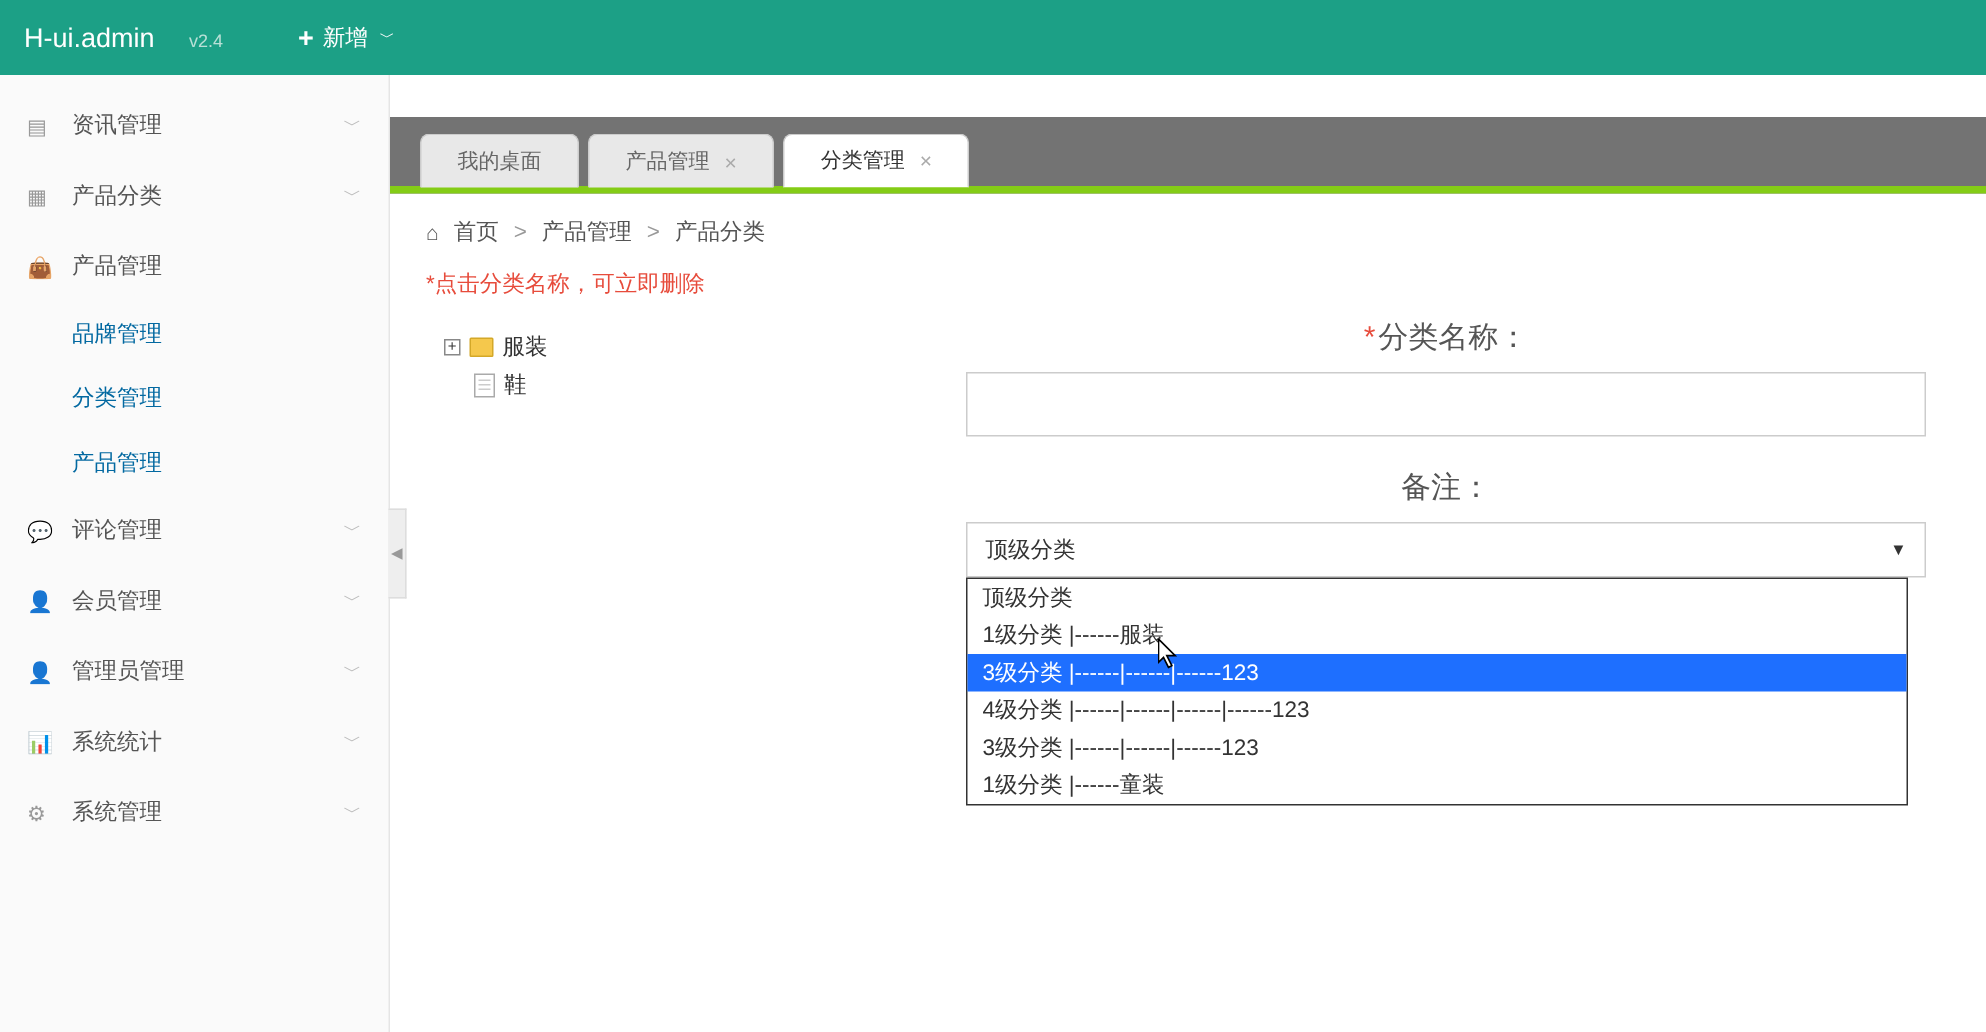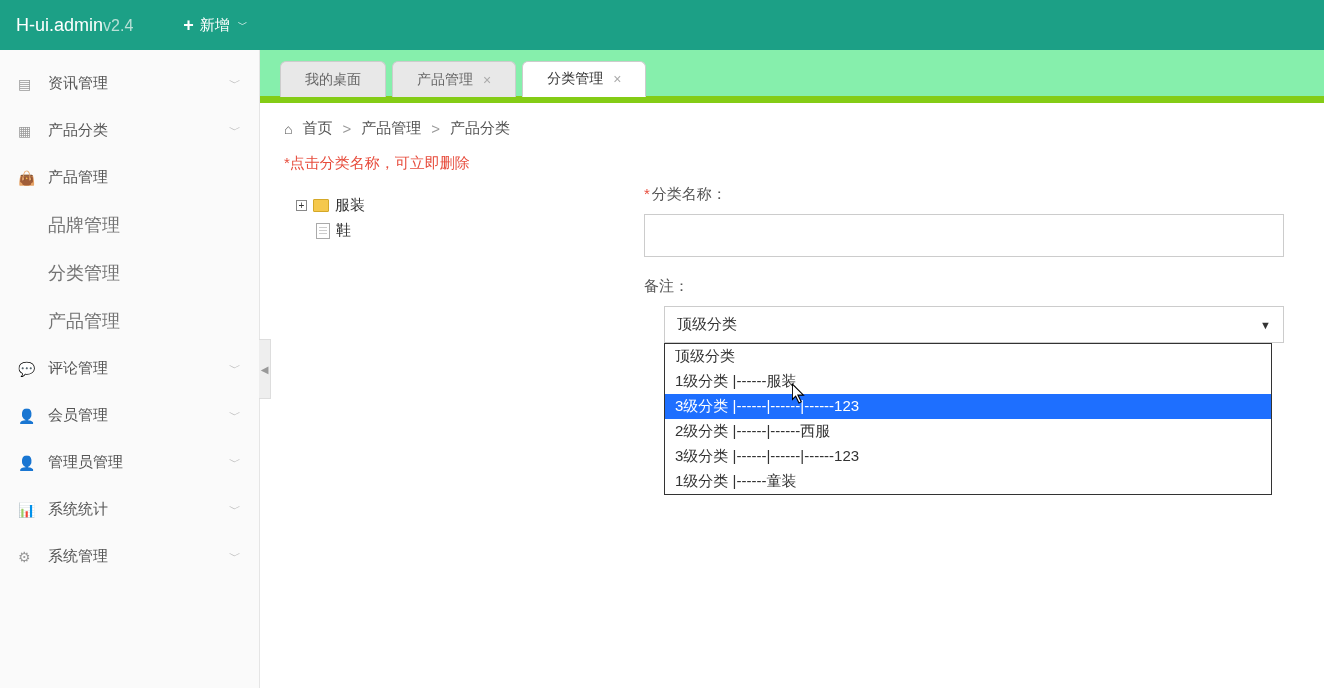--- a/index.html
+++ b/index.html
@@ -6,22 +6,22 @@
     body { font-family: "Microsoft YaHei", Arial, sans-serif; font-size: 14px; color: #333; background: #fff; }
     
     .header {
       background: #1ca086;
       height: 50px;
       display: flex;
       align-items: center;
       padding: 0 16px;
       color: #fff;
     }
-    .brand { font-size: 18px; font-weight: normal; display: flex; align-items: baseline; gap: 0; }
-    .brand-version { font-size: 16px; color: #b8e0d6; }
+    .brand { font-size: 18px; font-weight: normal; display: flex; align-items: baseline; gap: 23px; }
+    .brand-version { font-size: 12px; color: #b8e0d6; }
     .header-btn { margin-left: 50px; display: flex; align-items: center; gap: 6px; cursor: pointer; font-size: 15px; }
     .plus-icon { font-size: 18px; font-weight: bold; }
     .chevron-down { font-size: 10px; margin-left: 2px; }
     
     .container { display: flex; height: calc(100vh - 50px); }
     
     .sidebar {
       width: 260px;
       background: #fafafa;
       border-right: 1px solid #e5e5e5;
@@ -35,22 +35,22 @@
       cursor: pointer;
       color: #555;
       font-size: 15px;
       position: relative;
     }
     .sidebar-item .menu-icon { width: 20px; margin-right: 10px; color: #999; font-size: 14px; }
     .sidebar-item .chevron { position: absolute; right: 18px; color: #bbb; font-size: 12px; }
     .sidebar-subitem {
       padding: 12px 18px 12px 48px;
       cursor: pointer;
-      color: #737373;
-      font-size: 18px;
+      color: #0369a1;
+      font-size: 15px;
     }
     .collapse-handle {
       position: absolute;
       right: -12px;
       top: 50%;
       transform: translateY(-50%);
       width: 12px;
       height: 60px;
       background: #eee;
       border: 1px solid #ddd;
@@ -60,24 +60,25 @@
       justify-content: center;
       cursor: pointer;
       color: #999;
       font-size: 10px;
     }
     
     .main { flex: 1; display: flex; flex-direction: column; }
     
     .tabs {
       display: flex;
-      background: #86efac;
-      border-bottom: 7px solid #84cc16;
+      background: #737373;
+      border-bottom: 5px solid #84cc16;
       padding: 10px 20px 0 20px;
       gap: 6px;
+      margin-top: 28px;
     }
     .tab {
       padding: 8px 24px;
       background: #e8e8e8;
       border: 1px solid #ccc;
       border-bottom: none;
       border-radius: 6px 6px 0 0;
       cursor: pointer;
       color: #666;
       display: flex;
@@ -116,30 +117,30 @@
     .tree { padding: 8px 12px; min-width: 260px; }
     .tree-node { display: flex; align-items: center; gap: 6px; padding: 3px 0; font-size: 15px; }
     .tree-expander { width: 11px; height: 11px; border: 1px solid #888; display: inline-flex; align-items: center; justify-content: center; font-size: 10px; line-height: 1; cursor: pointer; background: #fff; }
     .folder-icon { width: 16px; height: 13px; background: #f5c84c; border: 1px solid #d4a828; border-radius: 1px; display: inline-block; }
     .file-icon { width: 14px; height: 16px; background: #fff; border: 1px solid #aaa; display: inline-block; position: relative; }
     .file-icon::before { content: ''; position: absolute; top:3px; left:2px; right:2px; height:1px; background:#ccc; box-shadow: 0 3px 0 #ccc, 0 6px 0 #ccc; }
     .tree-child { margin-left: 20px; }
     
     .form-area { flex: 1; max-width: 640px; margin-left: 60px; }
     .form-row { margin-bottom: 20px; }
-    .form-label { font-size: 15px; color: #555; margin-bottom: 10px; }
+    .form-label { text-align: center; font-size: 20px; color: #555; margin-bottom: 10px; }
     .req { color: #e74c3c; margin-right: 2px; }
     .form-input {
       width: 100%;
       padding: 12px 10px;
       border: 1px solid #ccc;
       font-size: 15px;
       background: #fff;
     }
-    .select-wrap { position: relative; margin-left: 20px; }
+    .select-wrap { position: relative; }
     .select-display {
       width: 100%;
       padding: 8px 12px;
       border: 1px solid #ccc;
       background: #fff;
       font-size: 15px;
       cursor: pointer;
       display: flex;
       justify-content: space-between;
       align-items: center;
@@ -291,21 +292,21 @@
           <div class="form-label">备注：</div>
           <div class="select-wrap">
             <div class="select-display">
               <span>顶级分类</span>
               <span class="select-caret">▼</span>
             </div>
             <div class="select-dropdown">
               <div class="select-option">顶级分类</div>
               <div class="select-option">1级分类 |------服装</div>
               <div class="select-option highlighted">3级分类 |------|------|------123</div>
-              <div class="select-option">2级分类 |------|------西服</div>
+              <div class="select-option">4级分类 |------|------|------|------123</div>
               <div class="select-option">3级分类 |------|------|------123</div>
               <div class="select-option">1级分类 |------童装</div>
             </div>
             <svg class="cursor-arrow" style="left:128px; top:78px;" viewBox="0 0 12 18">
                 <path d="M0 0 L0 14 L3 11 L6 17 L8 16 L5 10 L10 10 Z" fill="#fff" stroke="#000" stroke-width="1"></path>
               </svg>
           </div>
         </div>
       </div>
     </div>

